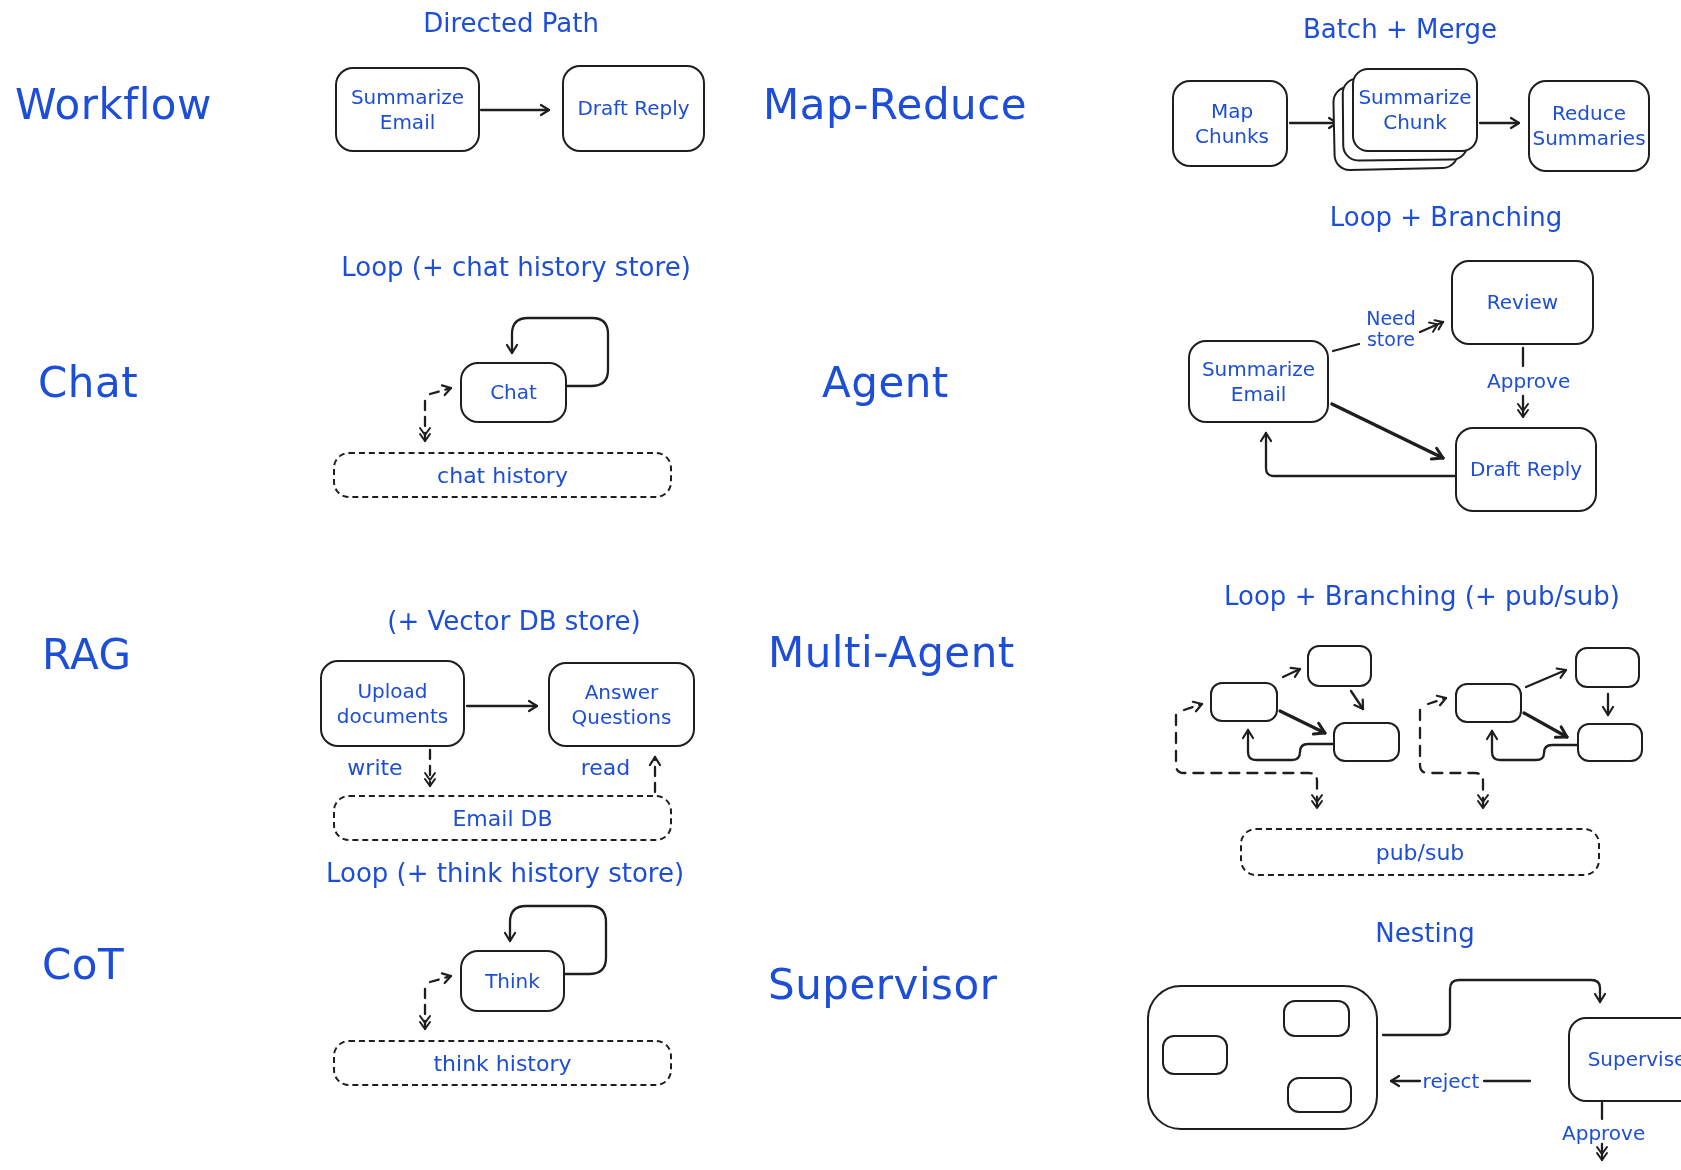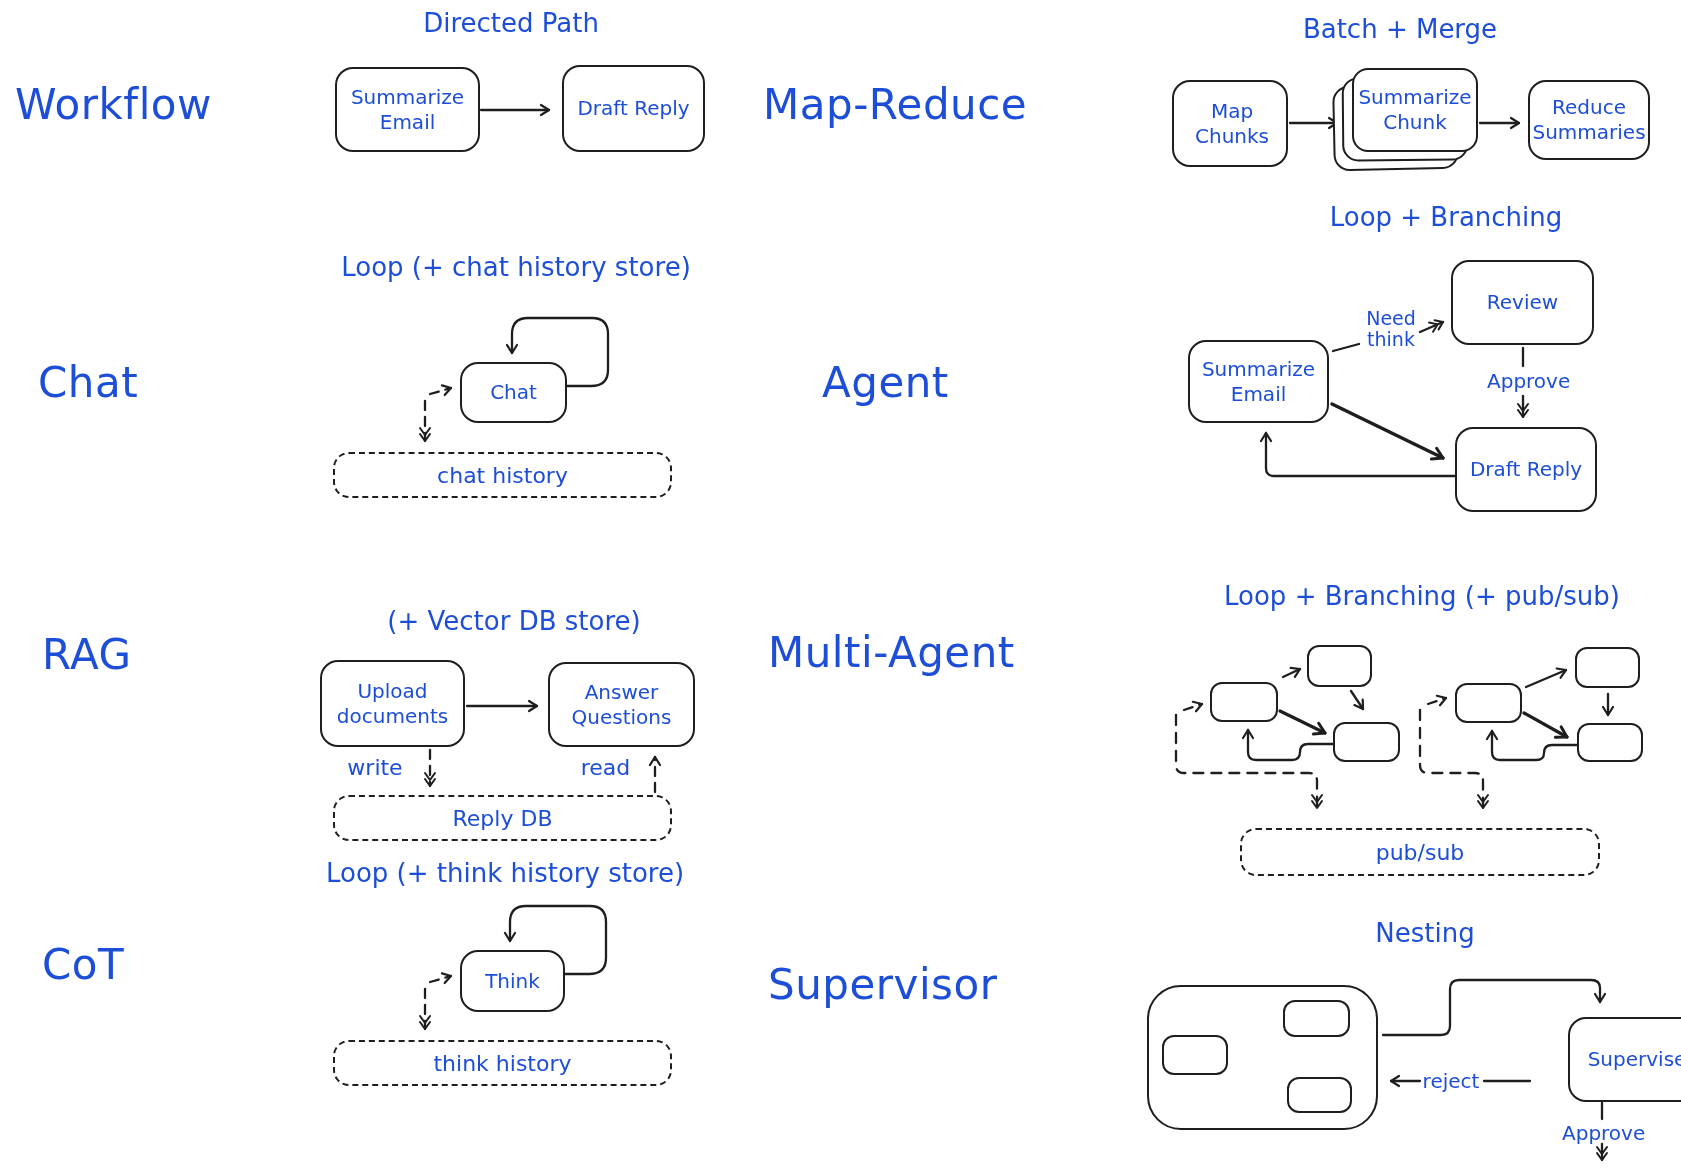--- a/index.html
+++ b/index.html
@@ -108,21 +108,21 @@
   <div class="pattern-title" style="left:1400px;top:14px;">Batch + Merge</div>
   <div class="row-label" style="left:763px;top:80px;">Map-Reduce</div>
   <div class="node" style="left:1172px;top:80px;width:116px;height:87px;padding-left:8px;">
     <span>Map Chunks</span>
   </div>
   <div class="stack-card" style="left:1333px;top:85px;width:125px;height:85px;transform:rotate(-1.2deg);"></div>
   <div class="stack-card" style="left:1342px;top:77px;width:126px;height:84px;transform:rotate(-0.5deg);"></div>
   <div class="node" style="left:1352px;top:68px;width:126px;height:84px;border-radius:16px;">
     <span>Summarize Chunk</span>
   </div>
-  <div class="node" style="left:1528px;top:80px;width:122px;height:80px;">
+  <div class="node" style="left:1528px;top:80px;width:122px;height:92px;">
     <span>Reduce Summaries</span>
   </div>
 
   <div class="pattern-title" style="left:516px;top:252px;">Loop (+ chat history store)</div>
   <div class="row-label" style="left:38px;top:358px;">Chat</div>
   <div class="node" style="left:460px;top:362px;width:107px;height:61px;">
     <span>Chat</span>
   </div>
   <div class="store" style="left:333px;top:452px;width:339px;height:46px;">
     <span>chat history</span>
@@ -132,35 +132,35 @@
   <div class="row-label" style="left:822px;top:358px;">Agent</div>
   <div class="node" style="left:1188px;top:340px;width:141px;height:83px;">
     <span>Summarize Email</span>
   </div>
   <div class="node" style="left:1451px;top:260px;width:143px;height:85px;">
     <span>Review</span>
   </div>
   <div class="node" style="left:1455px;top:427px;width:142px;height:85px;">
     <span>Draft Reply</span>
   </div>
-  <div class="edge-label" style="left:1358px;top:308px;width:66px;font-size:19px;">Need think</div>
+  <div class="edge-label" style="left:1358px;top:308px;width:66px;font-size:19px;">Need store</div>
   <div class="edge-label" style="left:1487px;top:370px;width:80px;">Approve</div>
 
   <div class="pattern-title" style="left:514px;top:606px;">(+ Vector DB store)</div>
   <div class="row-label" style="left:42px;top:630px;">RAG</div>
   <div class="node" style="left:320px;top:660px;width:145px;height:87px;">
     <span>Upload documents</span>
   </div>
   <div class="node" style="left:548px;top:662px;width:147px;height:85px;">
     <span>Answer Questions</span>
   </div>
   <div class="edge-label" style="left:335px;top:756px;width:80px;font-size:22px;">write</div>
   <div class="edge-label" style="left:568px;top:756px;width:75px;font-size:22px;">read</div>
   <div class="store" style="left:333px;top:795px;width:339px;height:46px;">
-    <span>Reply DB</span>
+    <span>Email DB</span>
   </div>
 
   <div class="pattern-title" style="left:1422px;top:581px;">Loop + Branching (+ pub/sub)</div>
   <div class="row-label" style="left:768px;top:628px;">Multi-Agent</div>
 
   <div class="node node-sm" style="left:1210px;top:682px;width:68px;height:40px;"></div>
   <div class="node node-sm" style="left:1307px;top:645px;width:65px;height:42px;"></div>
   <div class="node node-sm" style="left:1333px;top:722px;width:67px;height:40px;"></div>
 
   <div class="node node-sm" style="left:1455px;top:683px;width:67px;height:40px;"></div>

